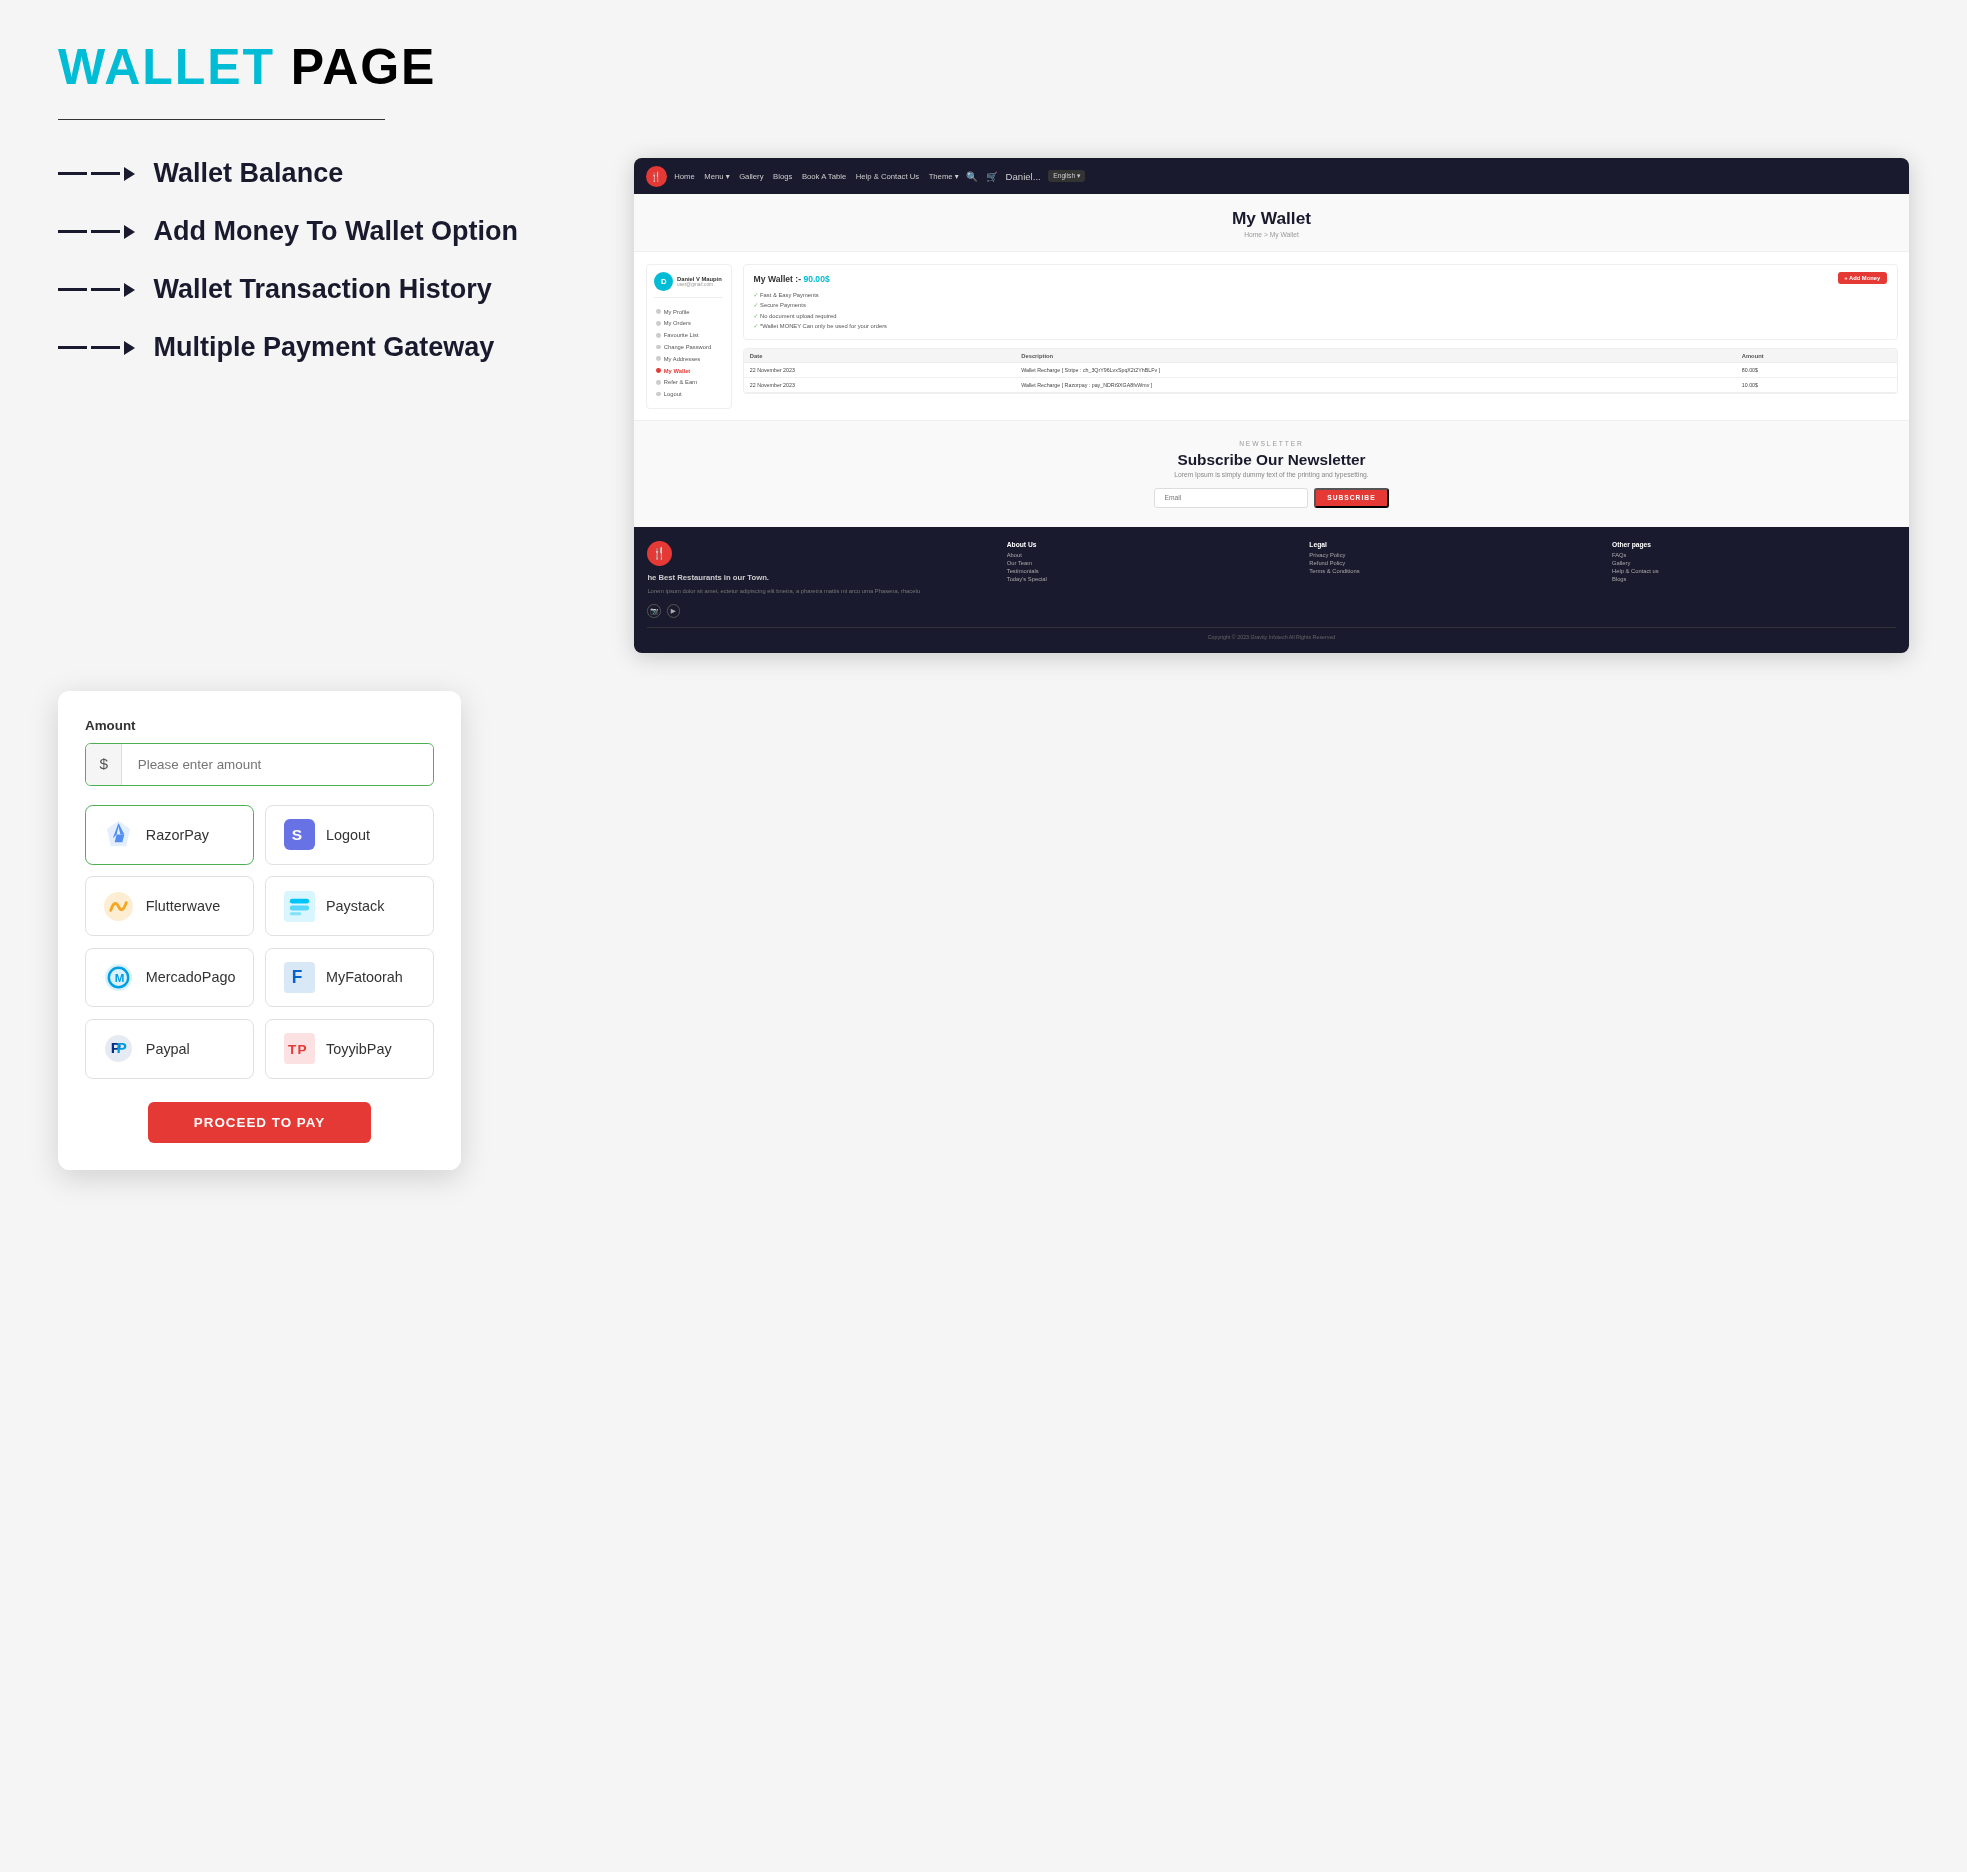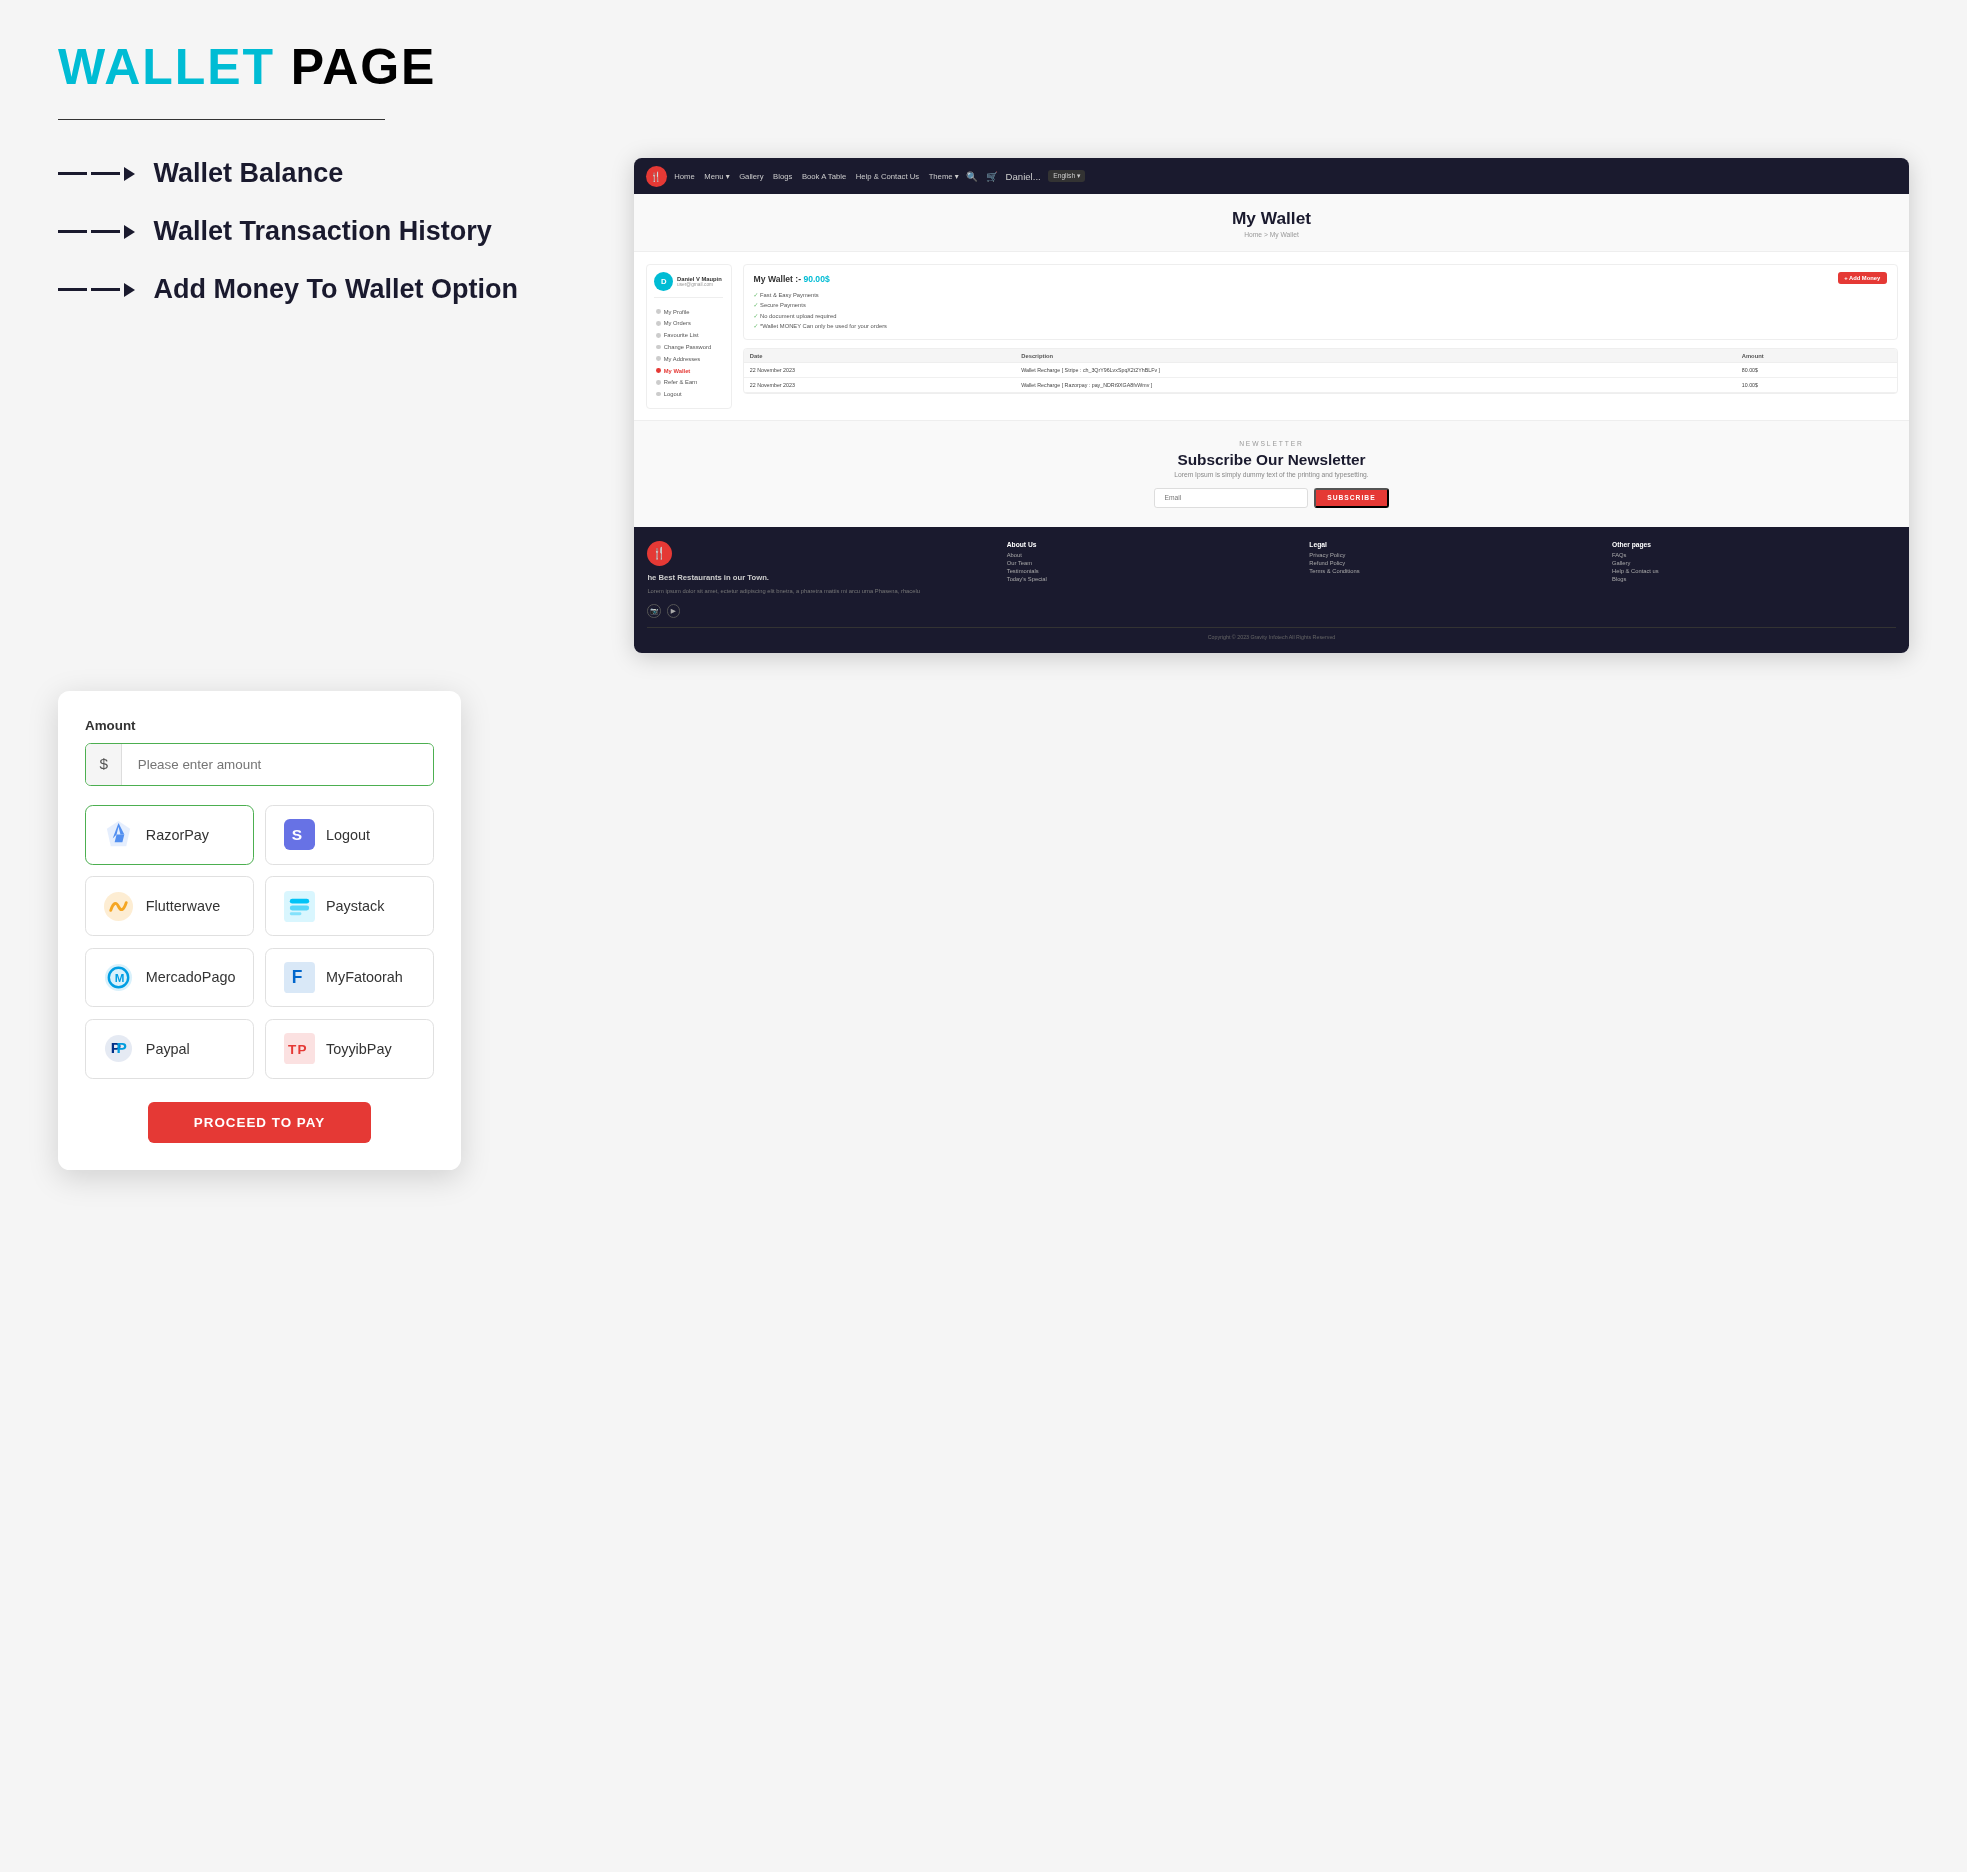--- a/index.html
+++ b/index.html
@@ -525,29 +525,37 @@
           <div class="arrow-head"></div>
         </div>
         <span>Wallet Balance</span>
       </li>
       <li>
         <div class="arrow-wrapper">
           <div class="arrow-stem"></div>
           <div class="arrow-stem"></div>
           <div class="arrow-head"></div>
         </div>
+        <span>Add Money To Wallet Option</span>
+      </li>
+      <li>
+        <div class="arrow-wrapper">
+          <div class="arrow-stem"></div>
+          <div class="arrow-stem"></div>
+          <div class="arrow-head"></div>
+        </div>
         <span>Wallet Transaction History</span>
       </li>
       <li>
         <div class="arrow-wrapper">
           <div class="arrow-stem"></div>
           <div class="arrow-stem"></div>
           <div class="arrow-head"></div>
         </div>
-        <span>Add Money To Wallet Option</span>
+        <span>Multiple Payment Gateway</span>
       </li>
     </ul>
   </div>
 
   <div class="right-panel">
 
     <div class="browser-screenshot">
 
       <div class="browser-bar">
         <div class="site-logo">🍴</div>

